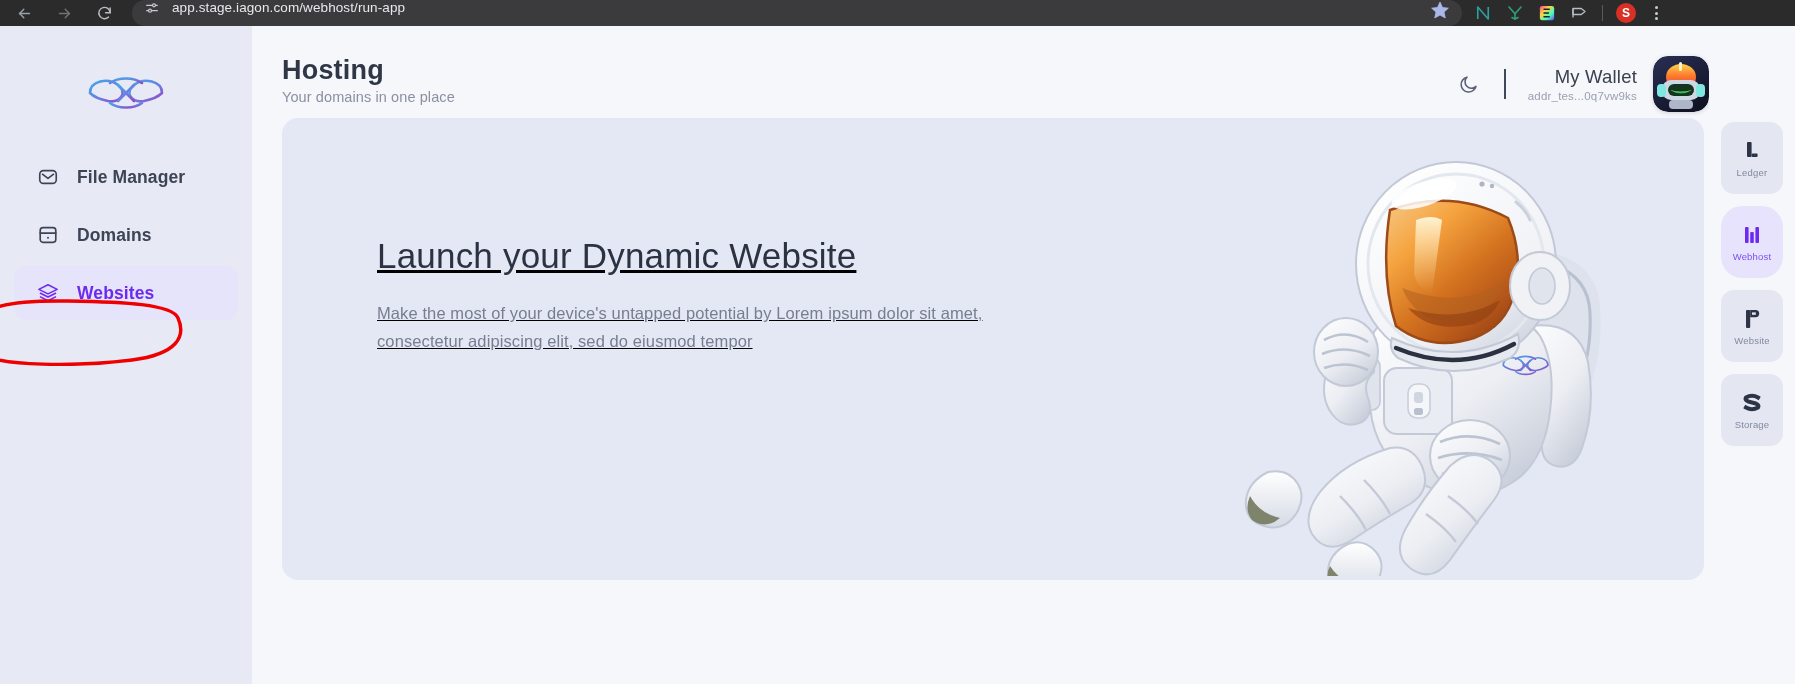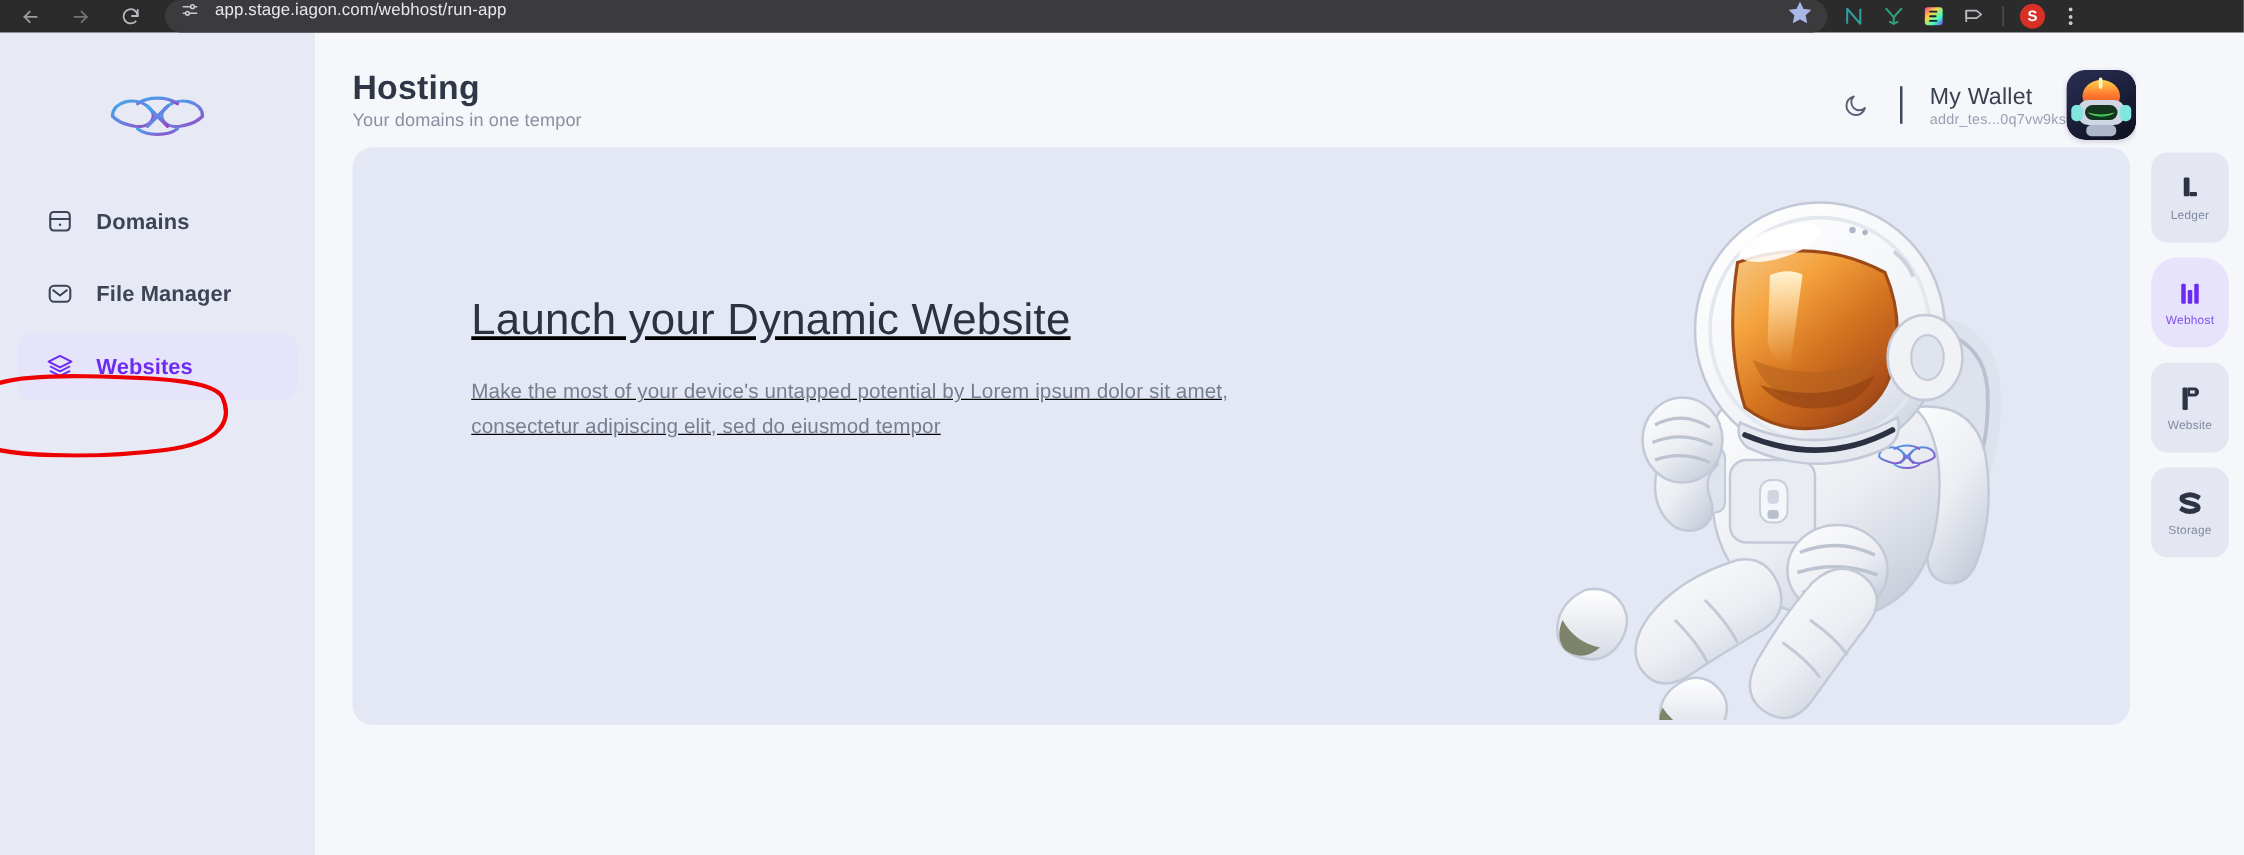--- a/index.html
+++ b/index.html
@@ -125,21 +125,21 @@
   }
   .page-sub {
     font-size: 14.5px; color: #8a90a2; margin-top: 5px; letter-spacing: .1px;
   }
   .topbar-right {
     position: absolute; right: 86px; top: 30px;
     display: flex; align-items: center; gap: 0;
   }
   .moon-btn { width: 34px; height: 34px; display:flex; align-items:center; justify-content:center; }
   .vline { width: 2px; height: 30px; background: #40485c; margin: 0 22px 0 18px; }
-  .wallet-txt { text-align: left; }
+  .wallet-txt { text-align: right; margin-right: 16px; }
   .wallet-name { font-size: 18.5px; color: #39404f; letter-spacing: .2px; }
   .wallet-addr { font-size: 11.5px; color: #9aa0b2; margin-top: 2px; letter-spacing: .2px; }
   .avatar {
     width: 56px; height: 56px; border-radius: 15px;
     overflow: hidden; flex: 0 0 56px;
     box-shadow: 0 1px 4px rgba(40,50,80,.18);
   }
 
   
   .content { flex: 1 1 auto; padding: 0 0 0 30px; position: relative; }
@@ -303,37 +303,37 @@
           <path d="M30 40 C38 46, 54 46, 62 40"></path>
           <path d="M38 22 C44 28, 48 32, 54 38"></path>
           <path d="M54 22 C48 28, 44 32, 38 38"></path>
         </g>
       </svg>
     </div>
 
     <nav class="nav-list">
       <div class="nav-item">
         <span class="ico">
+          <svg width="22" height="22" viewBox="0 0 24 24" fill="none" stroke="#3d4455" stroke-width="1.8" stroke-linejoin="round">
+              <rect x="3" y="5" width="18" height="14" rx="4"></rect>
+              <path d="M5.5 8.5 L12 13.5 L18.5 8.5"></path>
+            </svg>
+        </span>
+        <span>File Manager</span>
+      </div>
+
+      <div class="nav-item">
+        <span class="ico">
           <svg width="22" height="22" viewBox="0 0 24 24" fill="none" stroke="#3d4455" stroke-width="1.8" stroke-linecap="round">
               <rect x="3.5" y="4" width="17" height="16" rx="3"></rect>
               <line x1="3.5" y1="10" x2="20.5" y2="10"></line>
               <circle cx="12" cy="15" r="1.1" fill="#3d4455" stroke="none"></circle>
             </svg>
         </span>
         <span>Domains</span>
-      </div>
-
-      <div class="nav-item">
-        <span class="ico">
-          <svg width="22" height="22" viewBox="0 0 24 24" fill="none" stroke="#3d4455" stroke-width="1.8" stroke-linejoin="round">
-              <rect x="3" y="5" width="18" height="14" rx="4"></rect>
-              <path d="M5.5 8.5 L12 13.5 L18.5 8.5"></path>
-            </svg>
-        </span>
-        <span>File Manager</span>
       </div>
 
       <div class="nav-item active">
         <span class="ico">
           <svg width="22" height="22" viewBox="0 0 24 24" fill="none" stroke="#6d2bf0" stroke-width="1.7" stroke-linejoin="round">
               <polygon points="12,3 22,8 12,13 2,8"></polygon>
               <polyline points="3.2,12 12,16.4 20.8,12"></polyline>
               <polyline points="3.2,16 12,20.4 20.8,16"></polyline>
             </svg>
         </span>
@@ -344,21 +344,21 @@
     <svg class="annotation" viewBox="0 0 240 68">
       <path d="M2 34 C4 10, 30 2, 96 3 C152 4, 200 6, 206 20 C214 38, 206 56, 160 62 C104 69, 28 68, 10 56 C2 50, 1 42, 2 34 Z" fill="none" stroke="#ef0000" stroke-width="3.4" stroke-linecap="round"></path>
     </svg>
   </aside>
 
   <section class="main">
 
     <div class="topbar">
       <div class="page-heads">
         <div class="page-title">Hosting</div>
-        <div class="page-sub">Your domains in one tempor</div>
+        <div class="page-sub">Your domains in one place</div>
       </div>
 
       <div class="topbar-right">
         <div class="moon-btn">
           <svg width="21" height="21" viewBox="0 0 24 24" fill="none" stroke="#5a6275" stroke-width="1.8" stroke-linejoin="round">
               <path d="M20.5 14.2A8.6 8.6 0 1 1 10.3 3.6 6.9 6.9 0 0 0 20.5 14.2z"></path>
             </svg>
         </div>
         <div class="vline"></div>
         <div class="wallet-txt">

